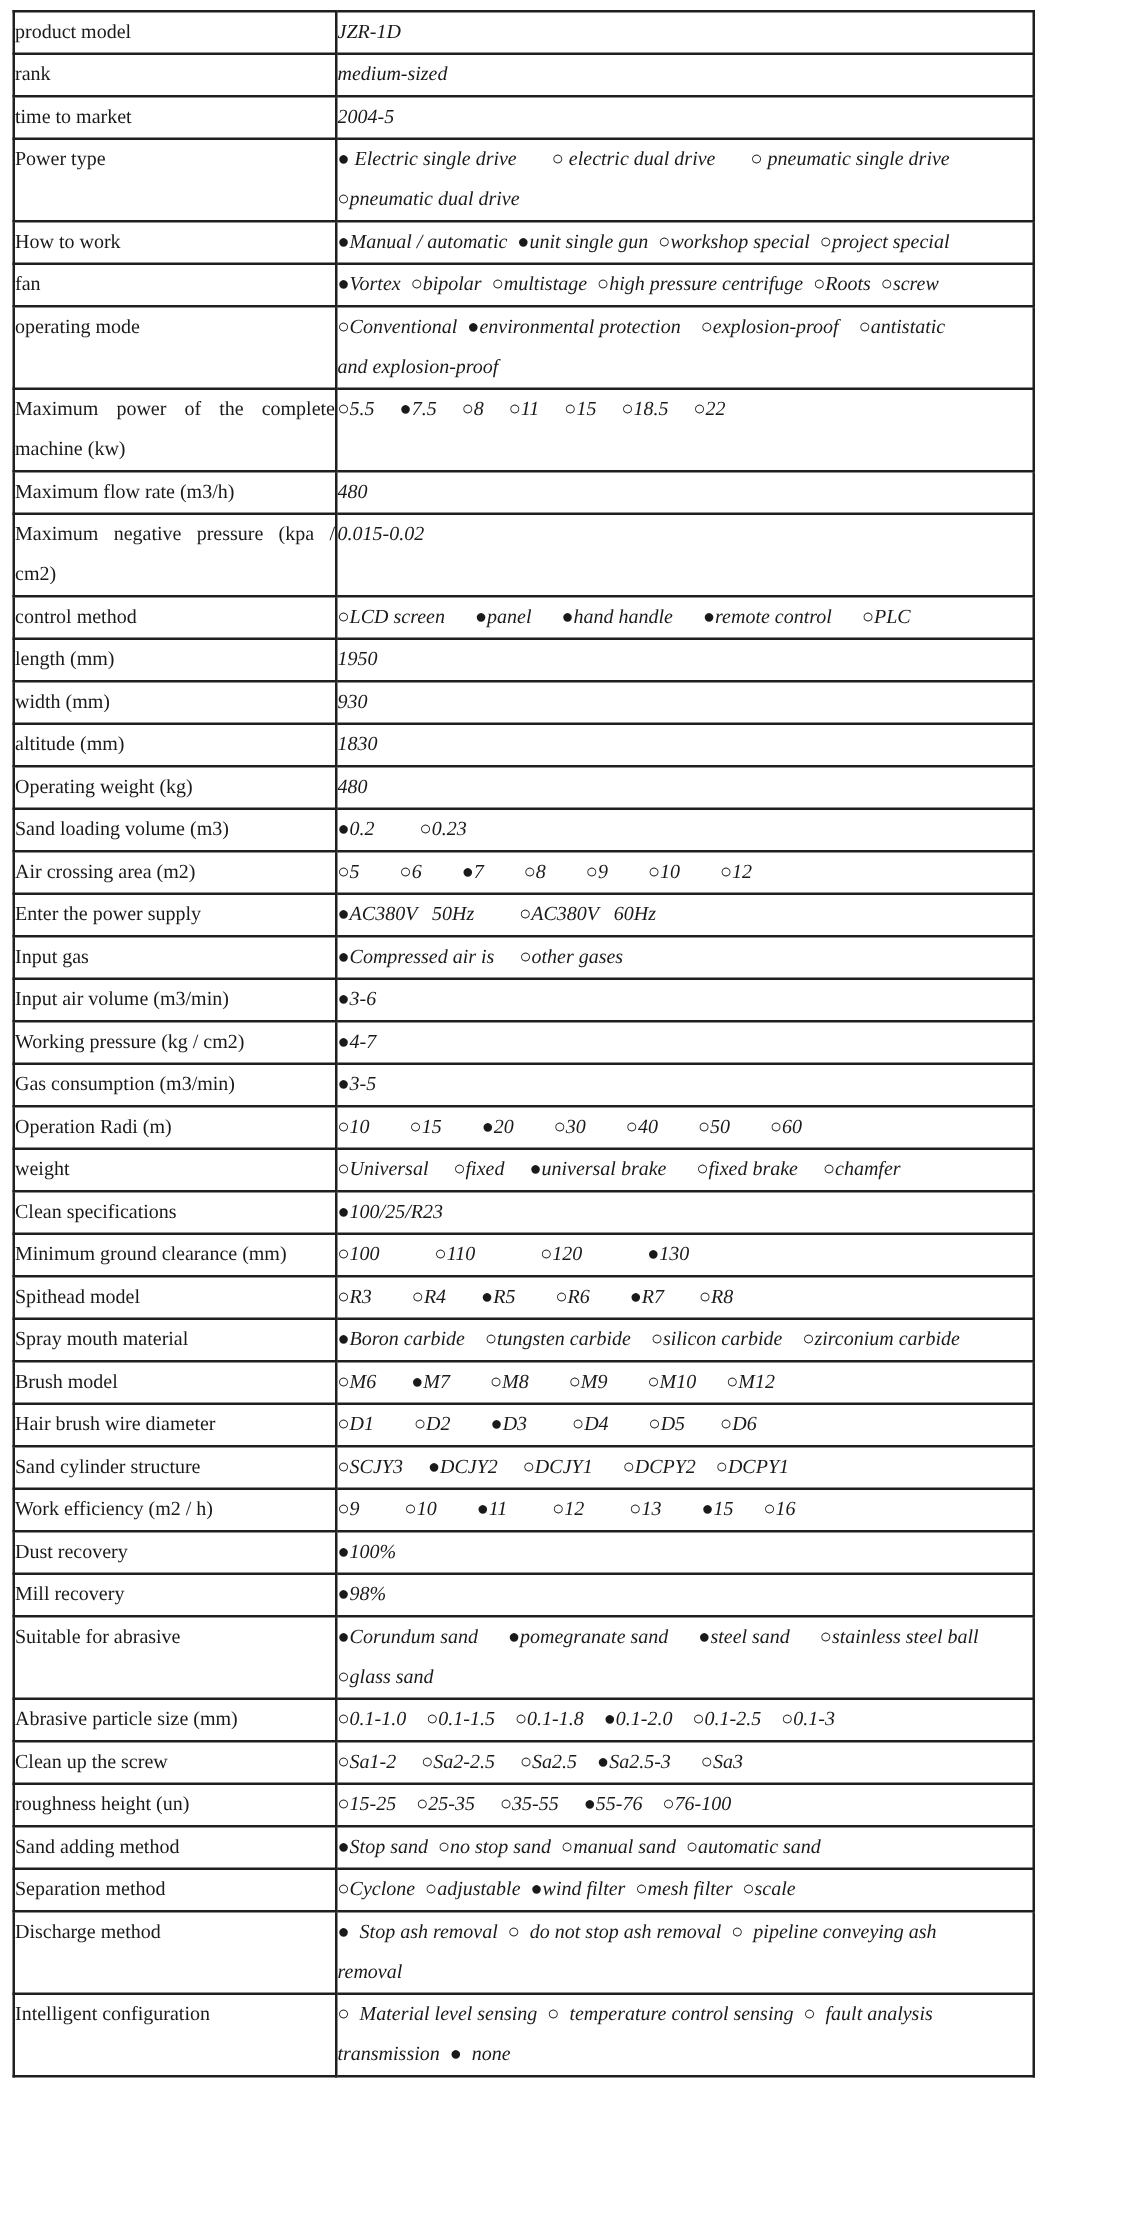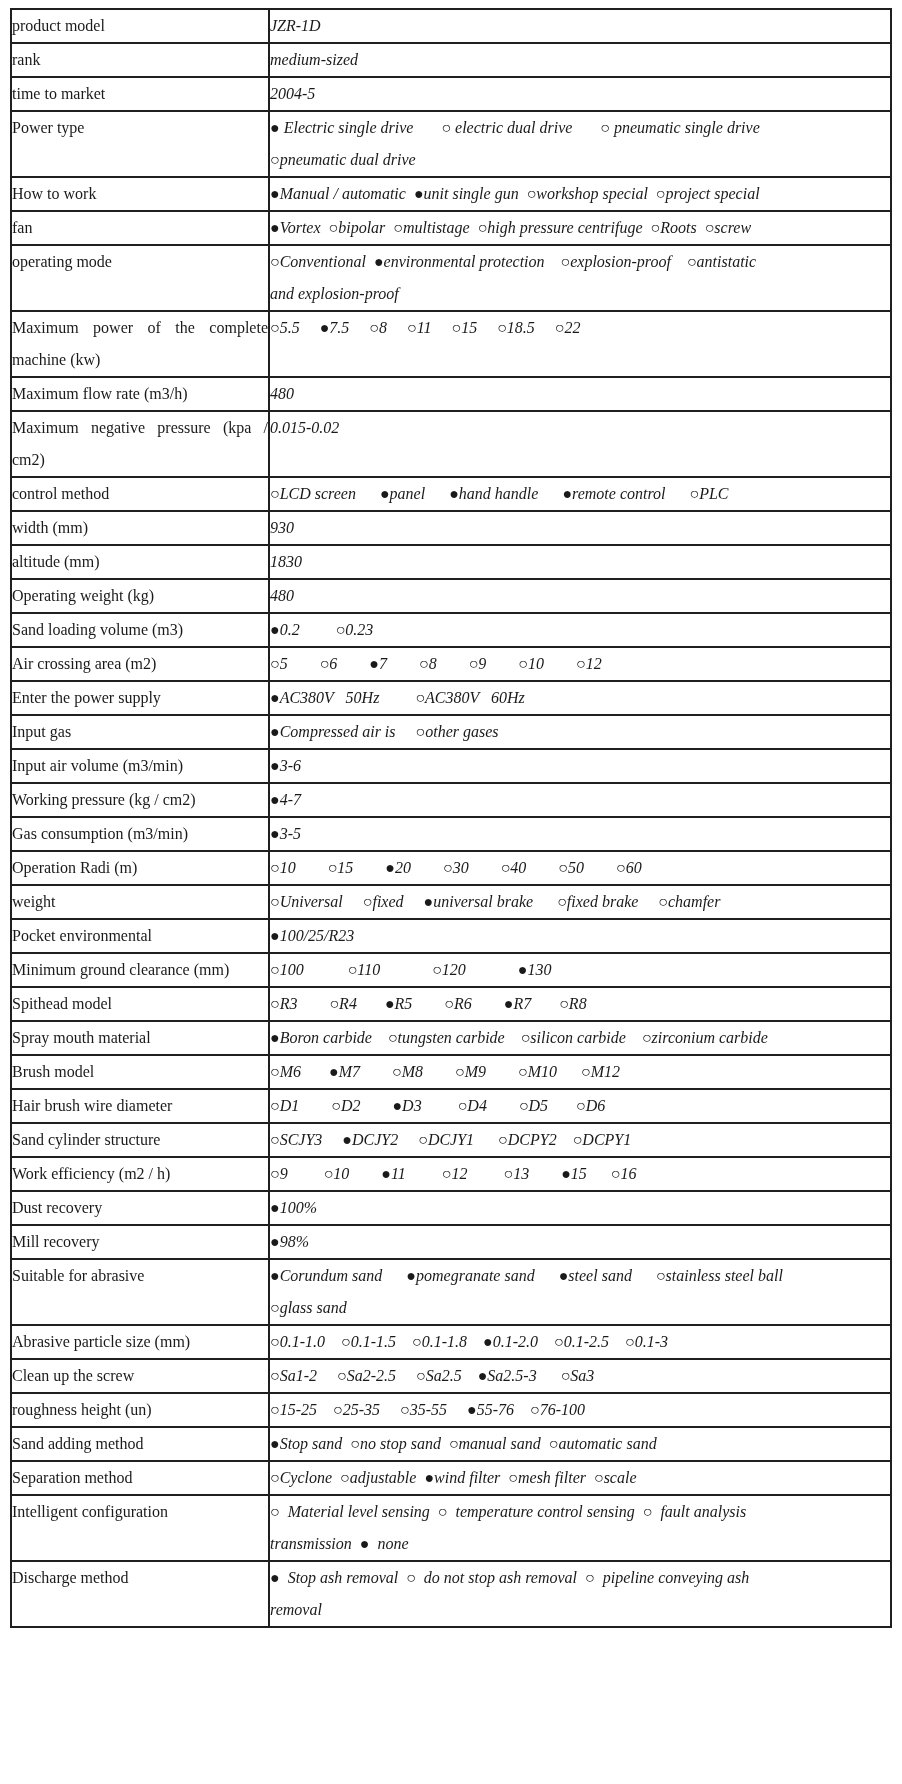--- a/index.html
+++ b/index.html
@@ -10,21 +10,21 @@
   }
   body {
     font-family: "Liberation Serif", "DejaVu Serif", serif;
     color: #1a1a1a;
   }
   .sheet {
     padding: 8px 10px 12px 10px;
   }
   table.spec-table {
     border-collapse: collapse;
-    width: 882px;
+    width: 818px;
     table-layout: fixed;
   }
   table.spec-table td {
     border: 2px solid #1f1f1f;
     vertical-align: top;
     font-size: 16px;
     line-height: 32px;
     padding: 0;
   }
   td.label-cell {
@@ -111,20 +111,26 @@
             <div class="value-line">0.015-0.02</div>
           </td>
         </tr>
         <tr>
           <td class="label-cell">control method</td>
           <td class="value-cell">
             <div class="value-line">○LCD screen      ●panel      ●hand handle      ●remote control      ○PLC</div>
           </td>
         </tr>
         <tr>
+          <td class="label-cell">length (mm)</td>
+          <td class="value-cell">
+            <div class="value-line">1950</div>
+          </td>
+        </tr>
+        <tr>
           <td class="label-cell">width (mm)</td>
           <td class="value-cell">
             <div class="value-line">930</div>
           </td>
         </tr>
         <tr>
           <td class="label-cell">altitude (mm)</td>
           <td class="value-cell">
             <div class="value-line">1830</div>
           </td>
@@ -183,21 +189,21 @@
             <div class="value-line">○10        ○15        ●20        ○30        ○40        ○50        ○60</div>
           </td>
         </tr>
         <tr>
           <td class="label-cell">weight</td>
           <td class="value-cell">
             <div class="value-line">○Universal     ○fixed     ●universal brake      ○fixed brake     ○chamfer</div>
           </td>
         </tr>
         <tr>
-          <td class="label-cell">Pocket environmental</td>
+          <td class="label-cell">Clean specifications</td>
           <td class="value-cell">
             <div class="value-line">●100/25/R23</div>
           </td>
         </tr>
         <tr>
           <td class="label-cell">Minimum ground clearance (mm)</td>
           <td class="value-cell">
             <div class="value-line">○100           ○110             ○120             ●130</div>
           </td>
         </tr>
@@ -280,28 +286,28 @@
             <div class="value-line">●Stop sand  ○no stop sand  ○manual sand  ○automatic sand</div>
           </td>
         </tr>
         <tr>
           <td class="label-cell">Separation method</td>
           <td class="value-cell">
             <div class="value-line">○Cyclone  ○adjustable  ●wind filter  ○mesh filter  ○scale</div>
           </td>
         </tr>
         <tr>
+          <td class="label-cell">Discharge method</td>
+          <td class="value-cell">
+            <div class="value-line">●  Stop ash removal  ○  do not stop ash removal  ○  pipeline conveying ash</div>
+            <div class="value-line">removal</div>
+          </td>
+        </tr>
+        <tr>
           <td class="label-cell">Intelligent configuration</td>
           <td class="value-cell">
             <div class="value-line">○  Material level sensing  ○  temperature control sensing  ○  fault analysis</div>
             <div class="value-line">transmission  ●  none</div>
-          </td>
-        </tr>
-        <tr>
-          <td class="label-cell">Discharge method</td>
-          <td class="value-cell">
-            <div class="value-line">●  Stop ash removal  ○  do not stop ash removal  ○  pipeline conveying ash</div>
-            <div class="value-line">removal</div>
           </td>
         </tr>
       </tbody>
   </table>
 </div>
 
 </body></html>

